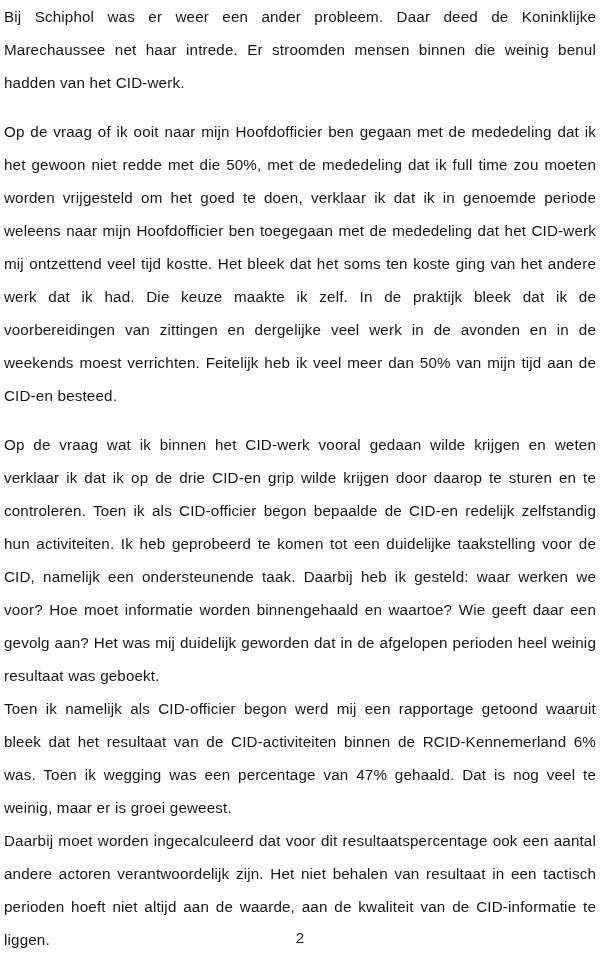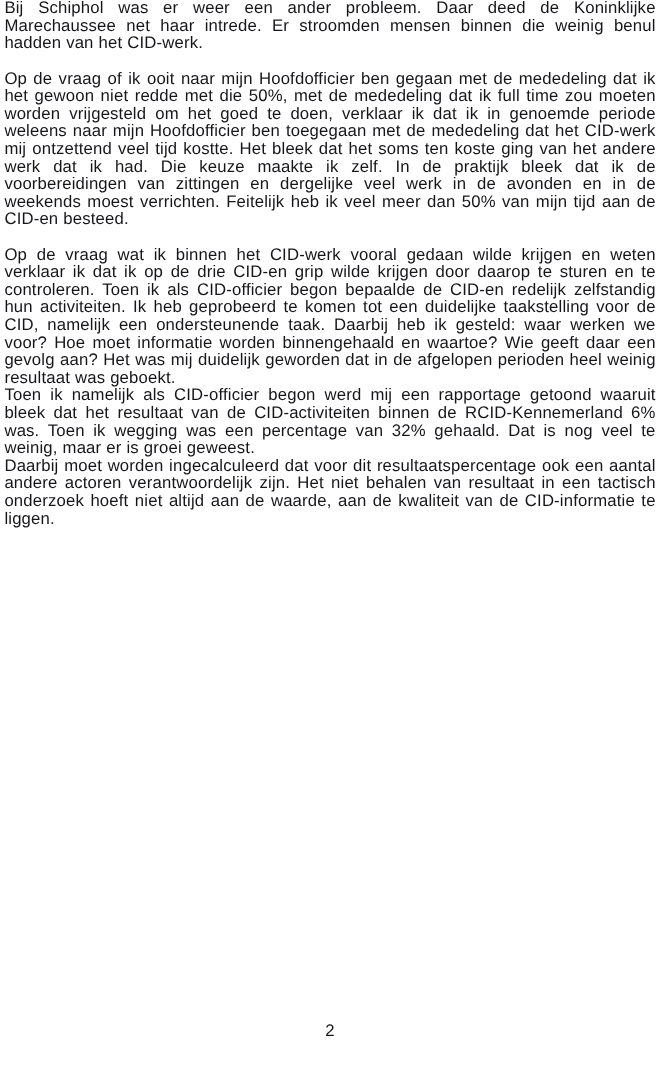--- a/index.html
+++ b/index.html
@@ -20,21 +20,21 @@
   }
   .doc-body {
     position: absolute;
     left: 4px;
     top: 0px;
     width: 592px;
   }
   .para {
     margin: 0;
     font-size: 15.2px;
-    line-height: 16px;
+    line-height: 33px;
     color: #16161a;
     text-align: justify;
     text-justify: inter-word;
     letter-spacing: 0.01em;
     word-spacing: 0.01em;
   }
   
   .gap-block {
     margin-top: 16px;
   }
@@ -59,21 +59,21 @@
 <div class="page">
 
   <div class="doc-body">
 
     <p class="para">Bij Schiphol was er weer een ander probleem. Daar deed de Koninklijke Marechaussee net haar intrede. Er stroomden mensen binnen die weinig benul hadden van het CID-werk.</p>
 
     <p class="para gap-block">Op de vraag of ik ooit naar mijn Hoofdofficier ben gegaan met de mededeling dat ik het gewoon niet redde met die 50%, met de mededeling dat ik full time zou moeten worden vrijgesteld om het goed te doen, verklaar ik dat ik in genoemde periode weleens naar mijn Hoofdofficier ben toegegaan met de mededeling dat het CID-werk mij ontzettend veel tijd kostte. Het bleek dat het soms ten koste ging van het andere werk dat ik had. Die keuze maakte ik zelf. In de praktijk bleek dat ik de voorbereidingen van zittingen en dergelijke veel werk in de avonden en in de weekends moest verrichten. Feitelijk heb ik veel meer dan 50% van mijn tijd aan de CID-en besteed.</p>
 
     <p class="para gap-block">Op de vraag wat ik binnen het CID-werk vooral gedaan wilde krijgen en weten verklaar ik dat ik op de drie CID-en grip wilde krijgen door daarop te sturen en te controleren. Toen ik als CID-officier begon bepaalde de CID-en redelijk zelfstandig hun activiteiten. Ik heb geprobeerd te komen tot een duidelijke taakstelling voor de CID, namelijk een ondersteunende taak. Daarbij heb ik gesteld: waar werken we voor? Hoe moet informatie worden binnengehaald en waartoe? Wie geeft daar een gevolg aan? Het was mij duidelijk geworden dat in de afgelopen perioden heel weinig resultaat was geboekt.</p>
 
-    <p class="para tight-block">Toen ik namelijk als CID-officier begon werd mij een rapportage getoond waaruit bleek dat het resultaat van de CID-activiteiten binnen de RCID-Kennemerland 6%   was. Toen ik wegging was een percentage van 32% gehaald. Dat is nog veel te weinig, maar er is groei geweest.</p>
+    <p class="para tight-block">Toen ik namelijk als CID-officier begon werd mij een rapportage getoond waaruit bleek dat het resultaat van de CID-activiteiten binnen de RCID-Kennemerland 6%   was. Toen ik wegging was een percentage van 47% gehaald. Dat is nog veel te weinig, maar er is groei geweest.</p>
 
-    <p class="para tight-block">Daarbij moet worden ingecalculeerd dat voor dit resultaatspercentage ook een aantal andere actoren verantwoordelijk zijn. Het niet behalen van resultaat in een tactisch onderzoek hoeft niet altijd aan de waarde, aan de kwaliteit van de CID-informatie te liggen.</p>
+    <p class="para tight-block">Daarbij moet worden ingecalculeerd dat voor dit resultaatspercentage ook een aantal andere actoren verantwoordelijk zijn. Het niet behalen van resultaat in een tactisch perioden hoeft niet altijd aan de waarde, aan de kwaliteit van de CID-informatie te liggen.</p>
 
   </div>
 
   <div class="page-number">2</div>
 
 </div>
 
 </body></html>

